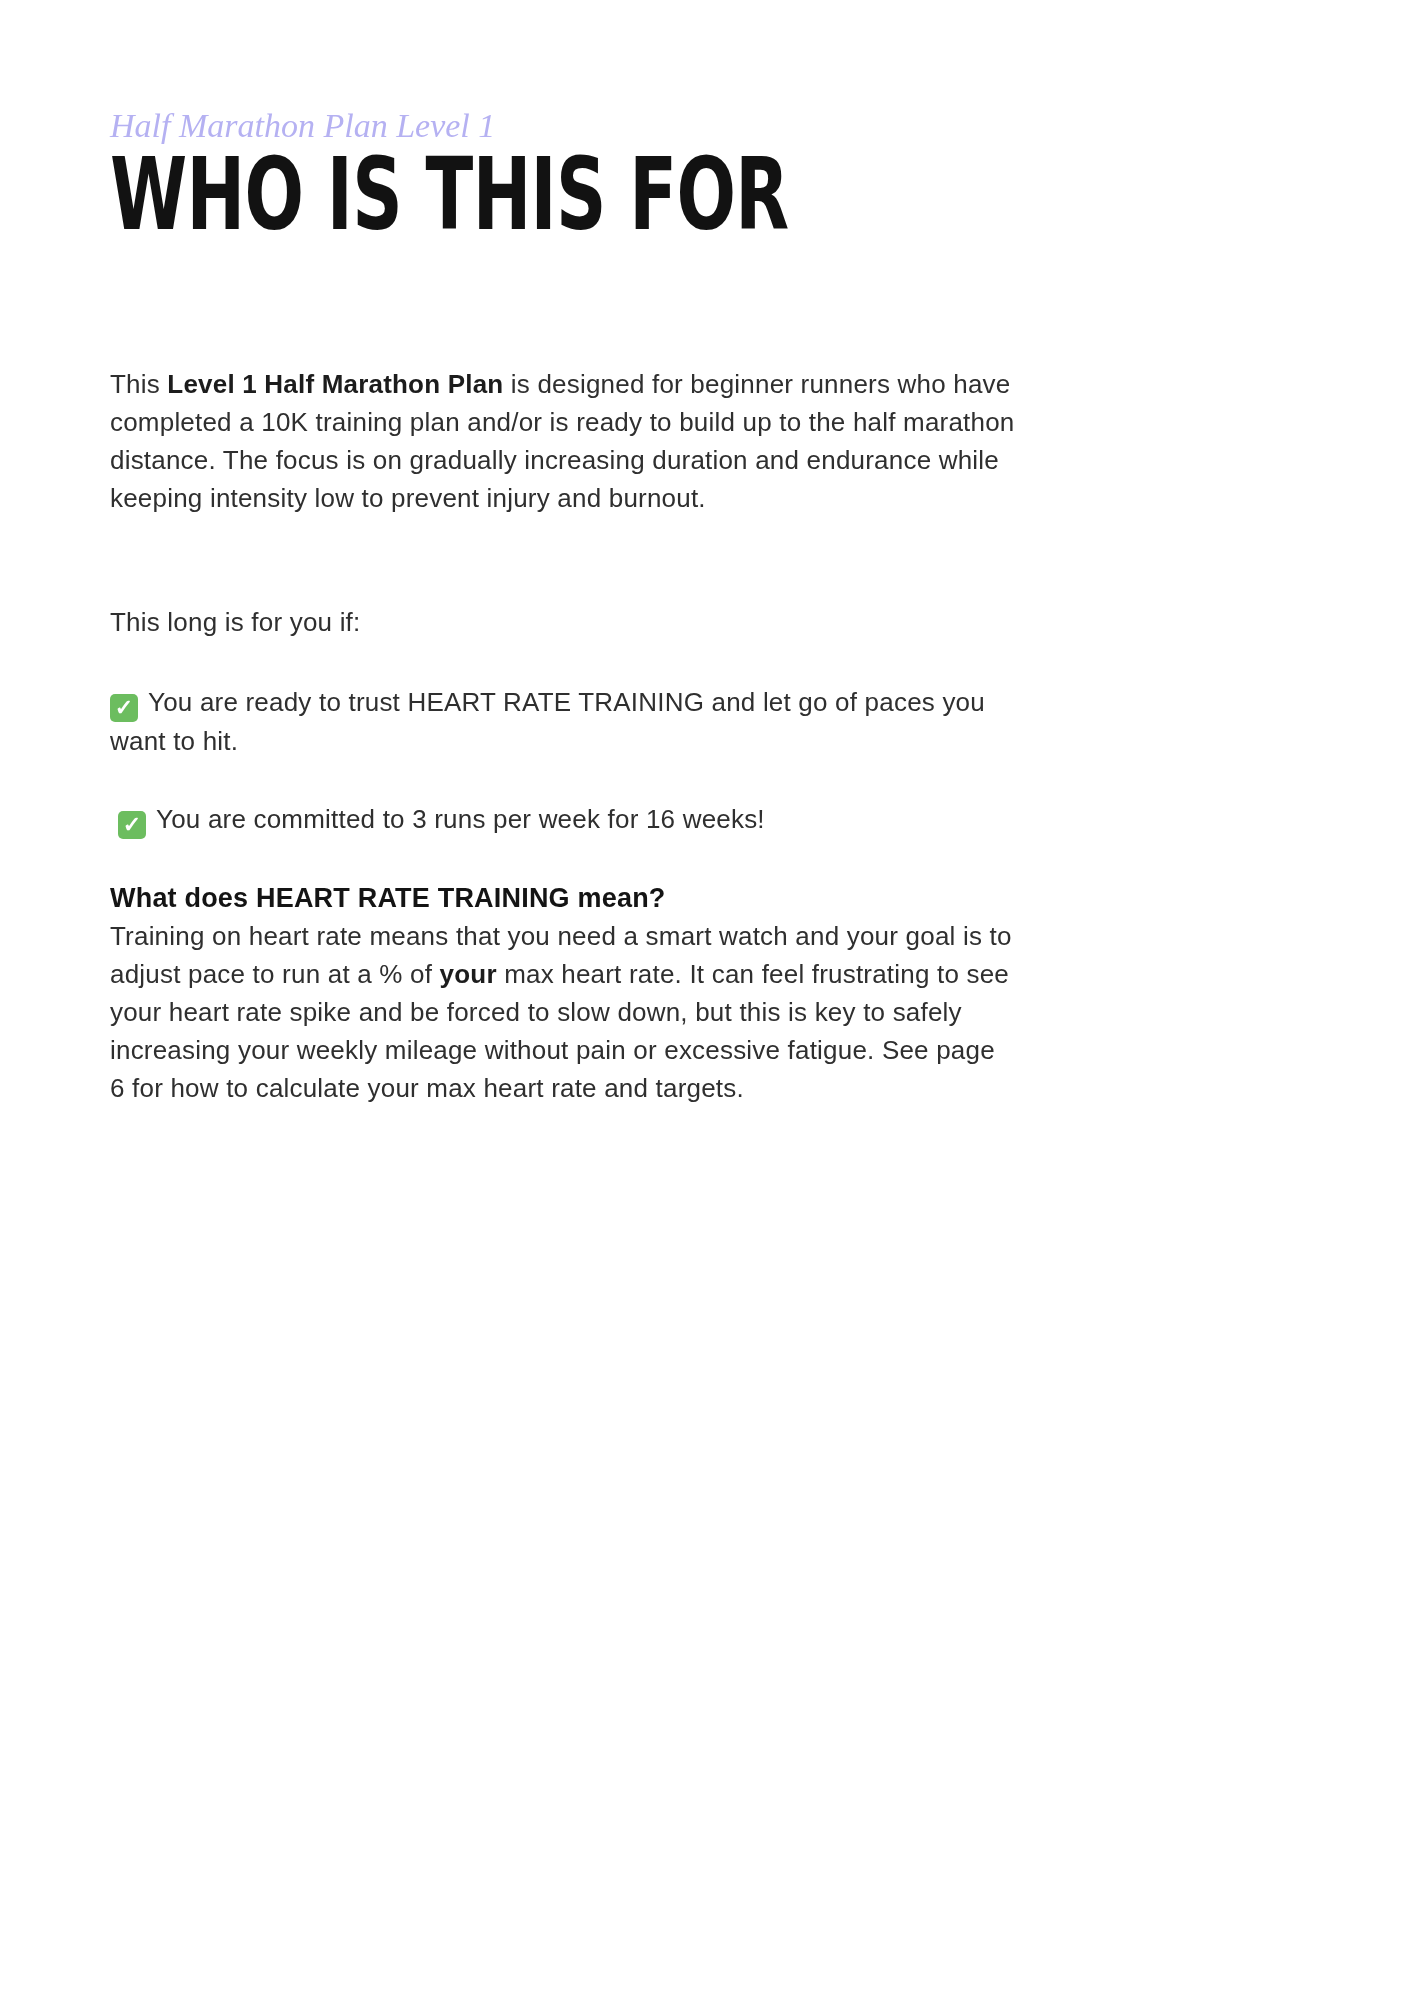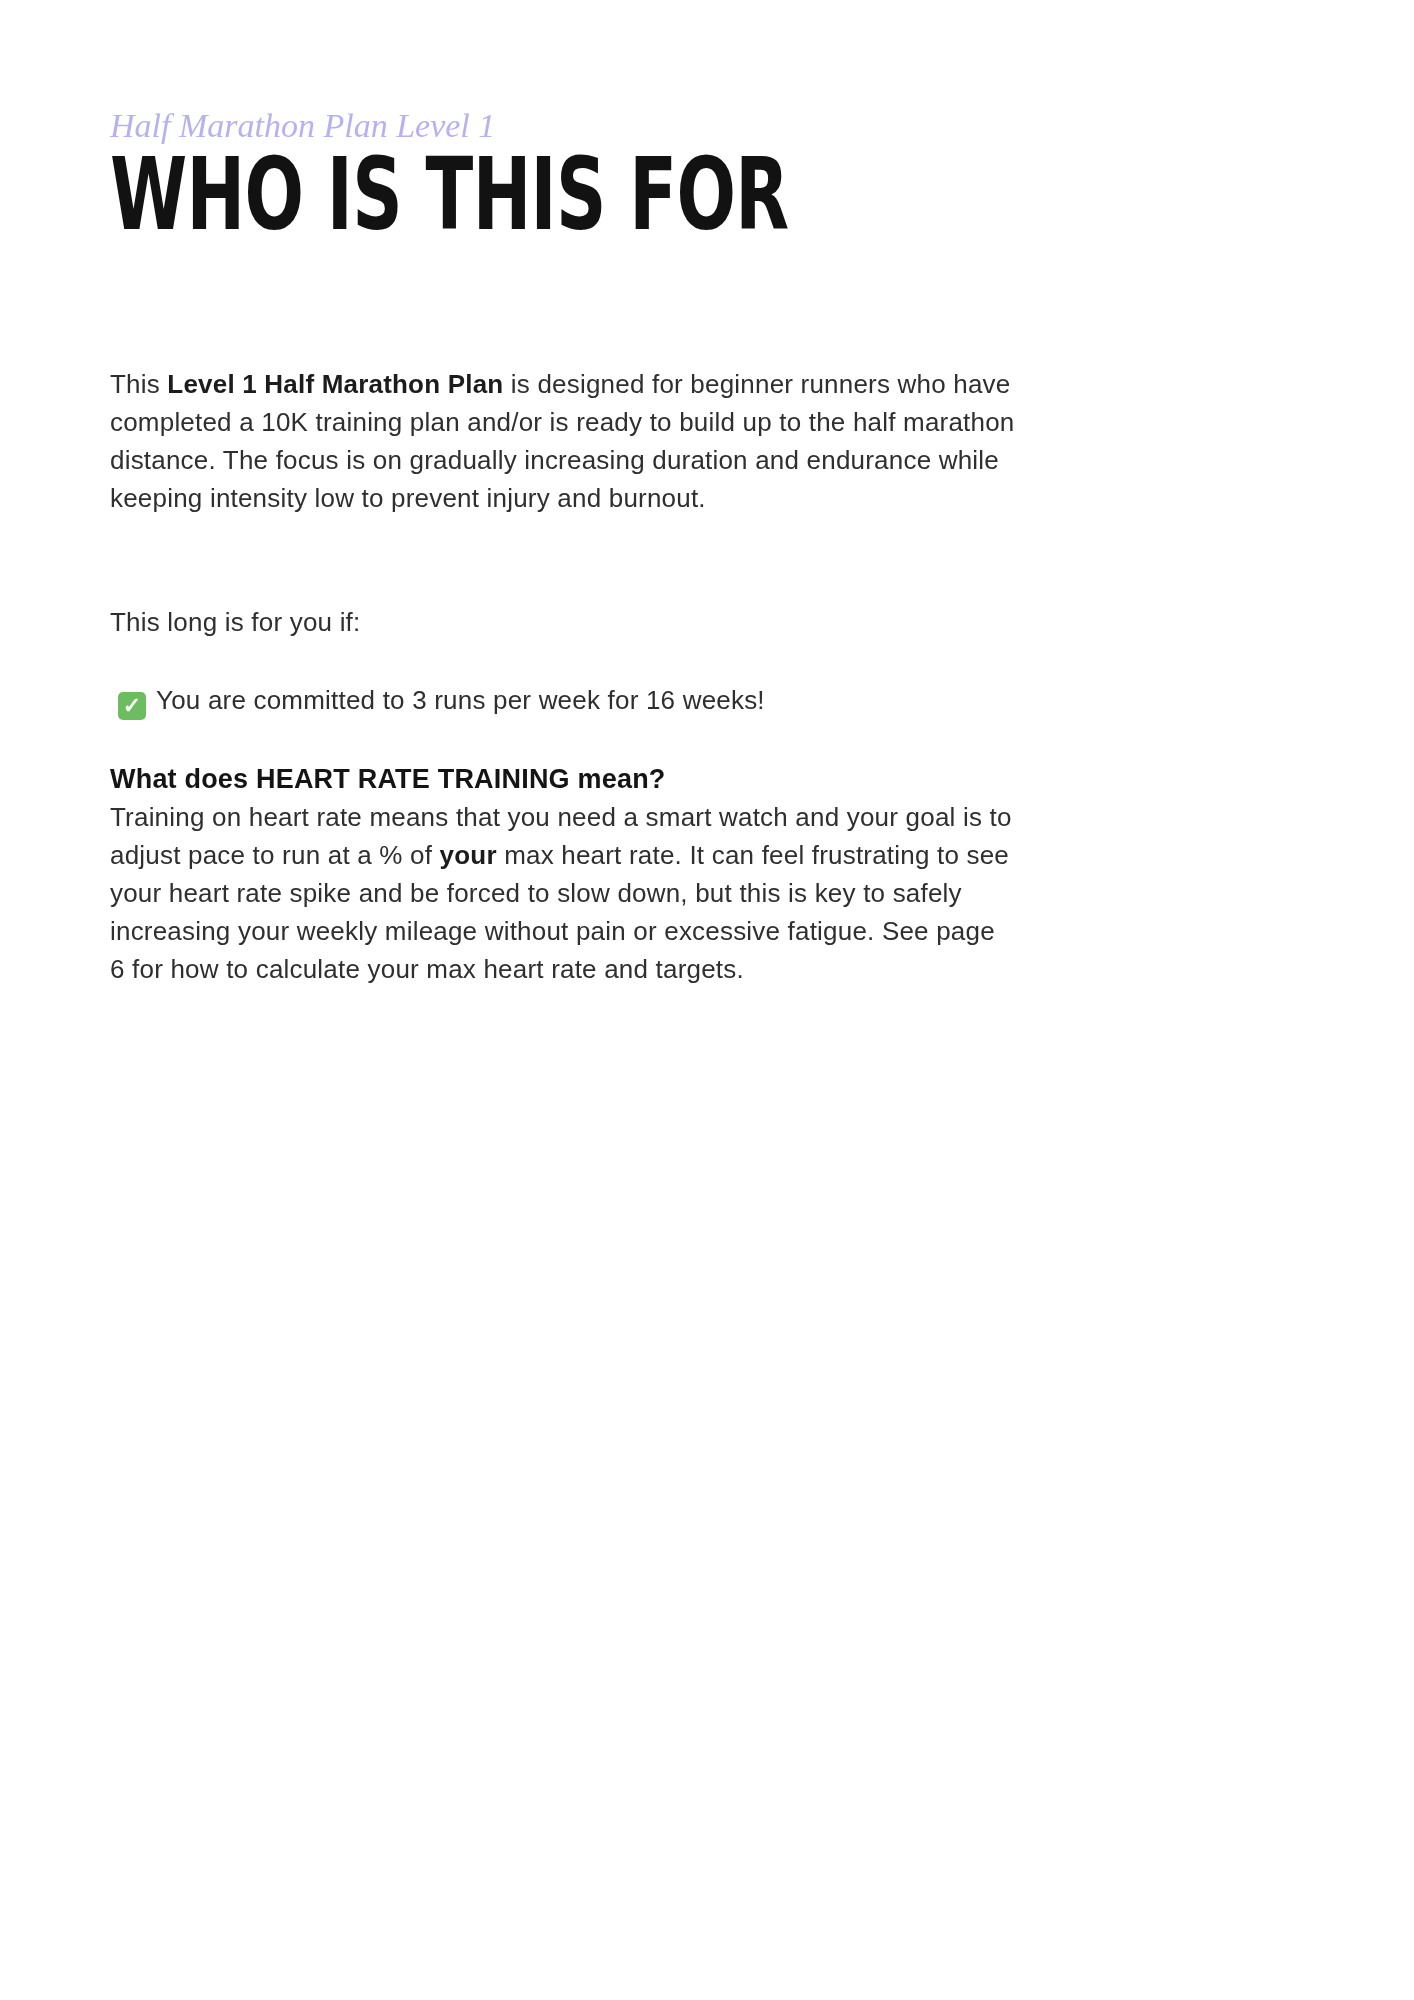--- a/index.html
+++ b/index.html
@@ -115,20 +115,21 @@
     <p class="eyebrow">Half Marathon Plan Level 1</p>
 
     <h1 class="page-title"><span class="squeeze">WHO IS THIS FOR</span></h1>
 
     <p class="body-text intro"><span>This </span><b>Level 1 Half Marathon Plan</b><span> is designed for beginner runners who have completed a 10K training plan and/or is ready to build up to the half marathon distance. The focus is on gradually increasing duration and endurance while keeping intensity low to prevent injury and burnout.</span></p>
 
     <p class="body-text lead-in">This long is for you if:</p>
 
 
 
+    <p class="body-text check-item-2"><span class="check-icon">✓</span><span>You are ready to trust HEART RATE TRAINING and let go of paces you want to hit.</span></p>
 
     <p class="body-text check-item-3"><span class="check-icon">✓</span><span>You are committed to 3 runs per week for 16 weeks!</span></p>
 
     <h2 class="hr-heading">What does HEART RATE TRAINING mean?</h2>
 
     <p class="body-text hr-para"><span>Training on heart rate means that you need a smart watch and your goal is to adjust pace to run at a % of </span><b>your</b><span> max heart rate. It can feel frustrating to see your heart rate spike and be forced to slow down, but this is key to safely increasing your weekly mileage without pain or excessive fatigue. See page 6 for how to calculate your max heart rate and targets.</span></p>
 
   </div>
 
   <div class="footer">

